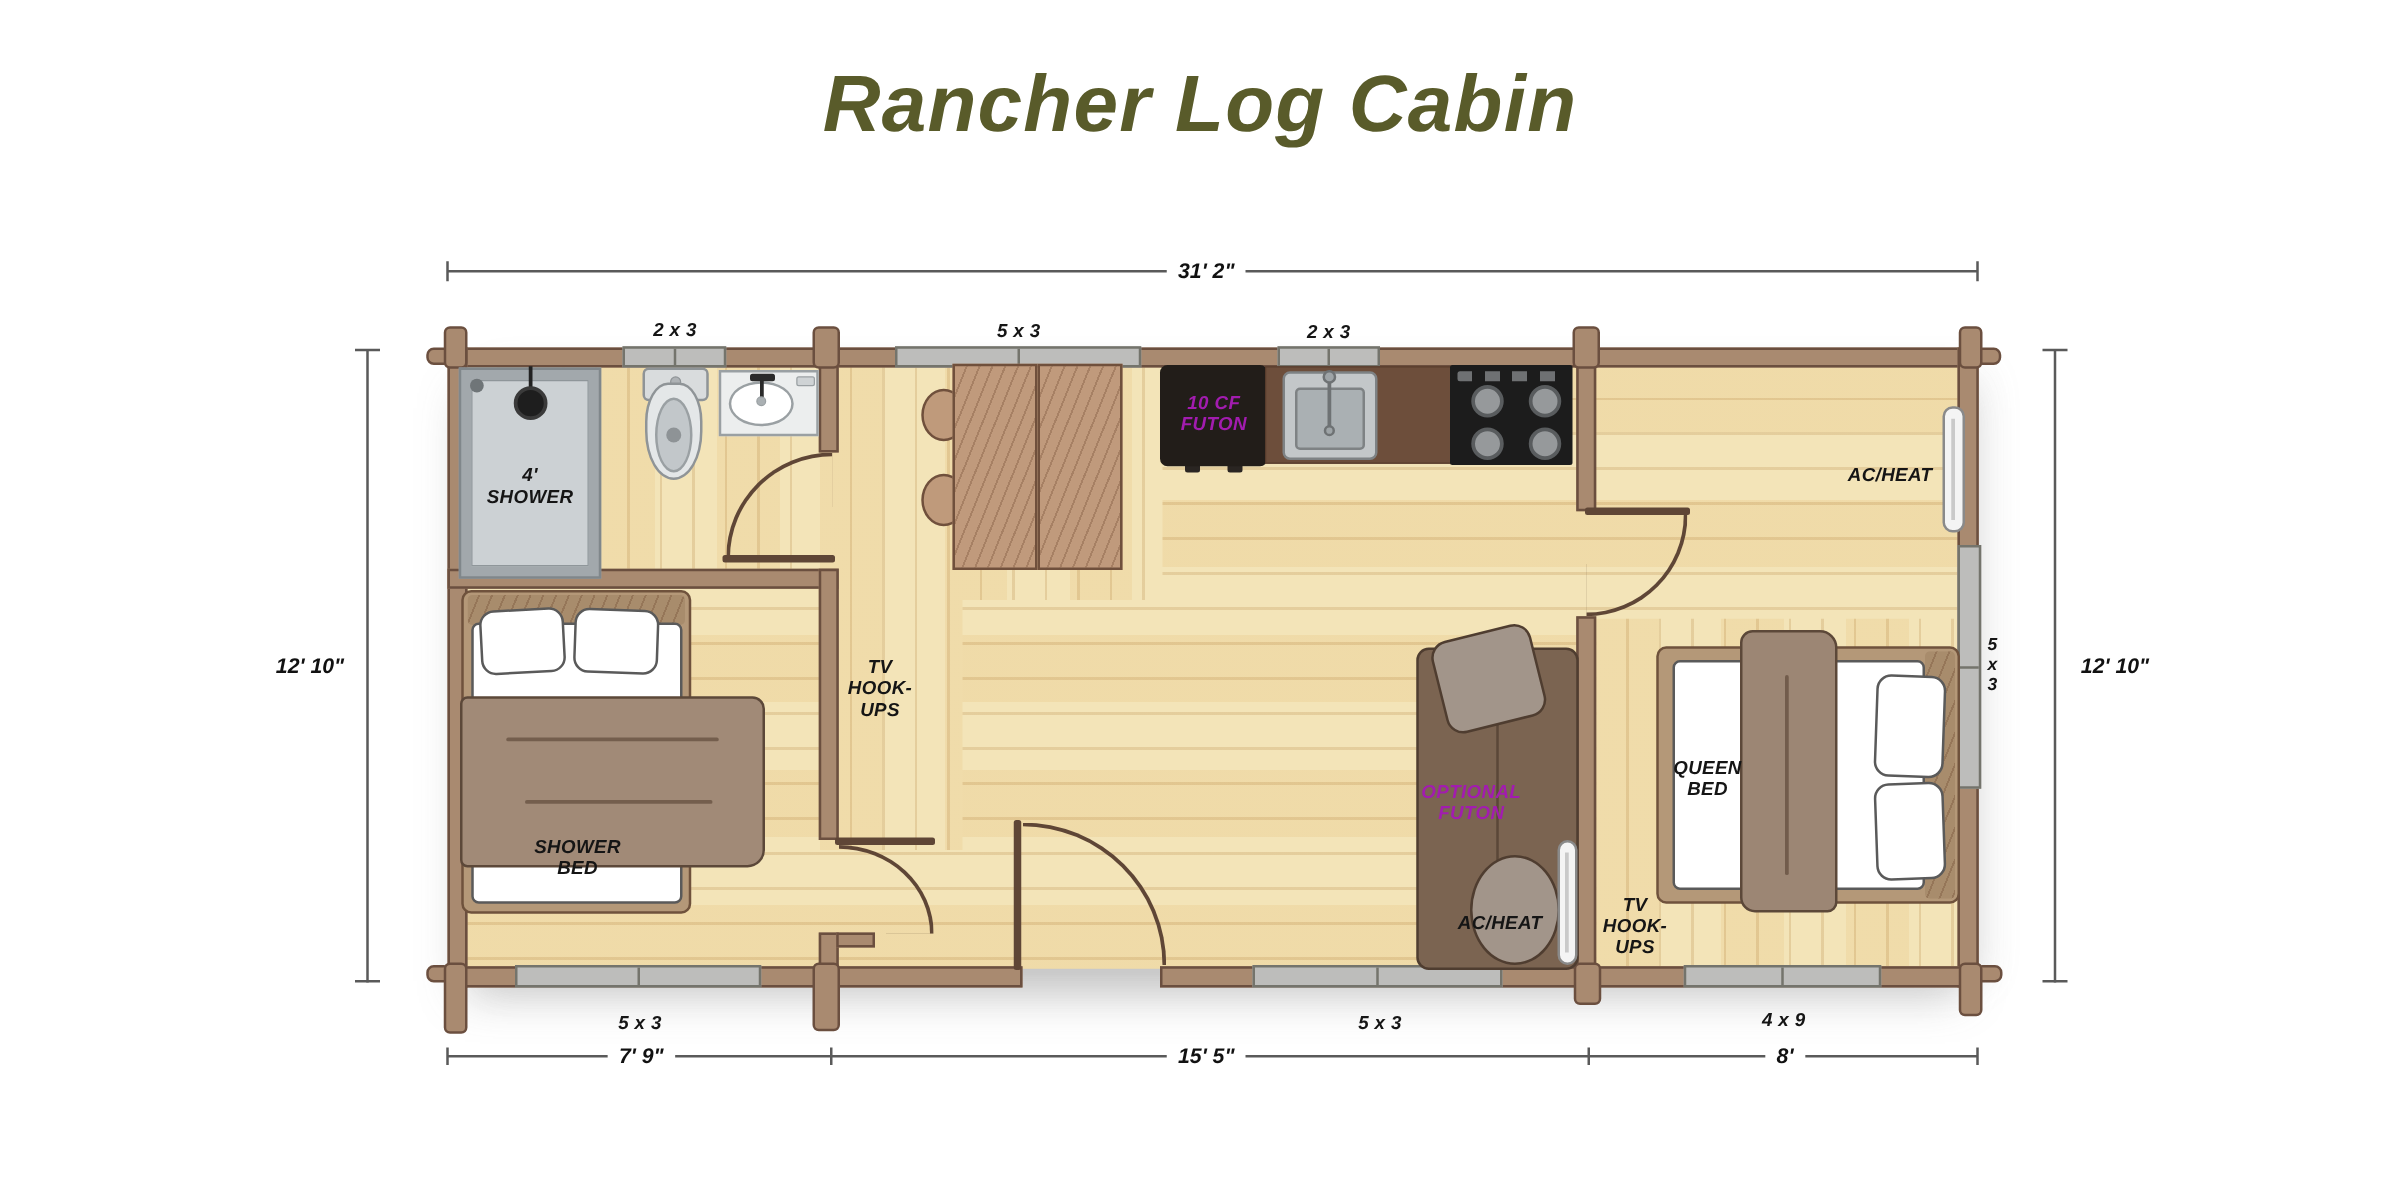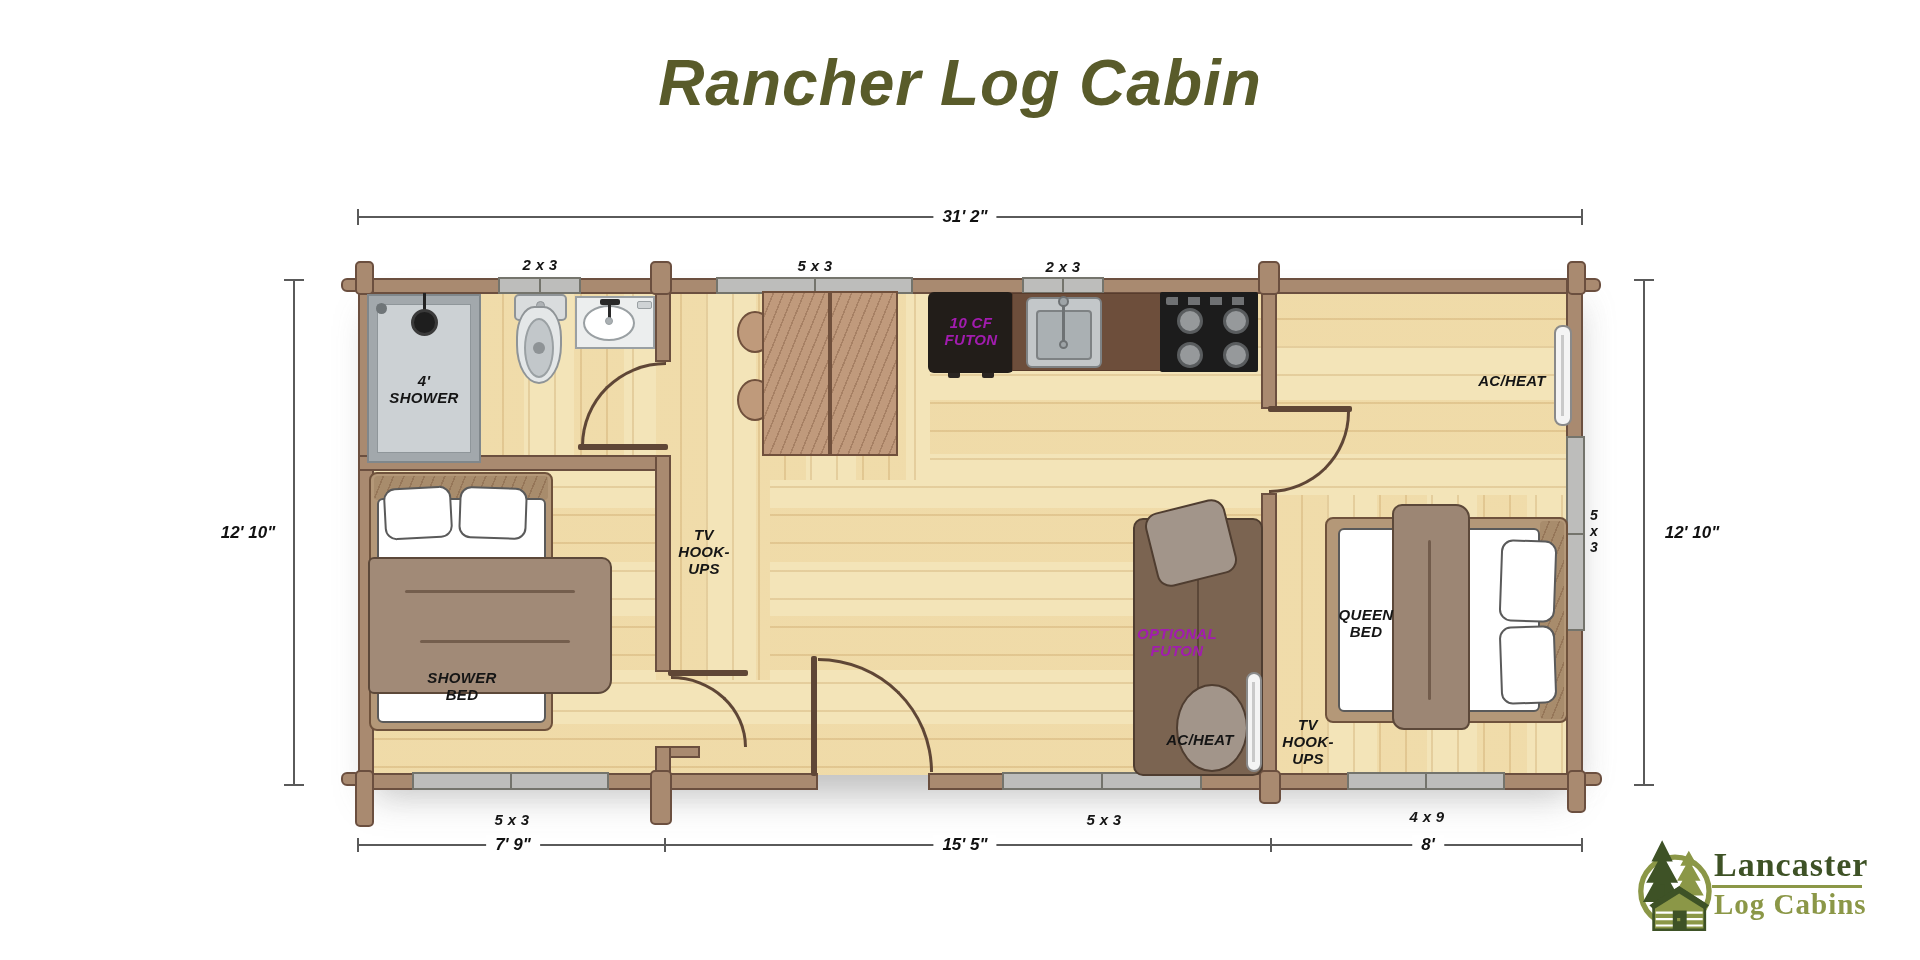--- a/index.html
+++ b/index.html
@@ -272,32 +272,14 @@
 
   <div class="dim" style="left:358px;top:844px;width:1224px;height:2px;"></div>
   <div class="dim" style="left:357px;top:838px;width:2px;height:14px;"></div>
   <div class="dim" style="left:664px;top:838px;width:2px;height:14px;"></div>
   <div class="dim" style="left:1270px;top:838px;width:2px;height:14px;"></div>
   <div class="dim" style="left:1581px;top:838px;width:2px;height:14px;"></div>
   <div class="dimlbl" style="left:513px;top:845px;">7' 9"</div>
   <div class="dimlbl" style="left:965px;top:845px;">15' 5"</div>
   <div class="dimlbl" style="left:1428px;top:845px;">8'</div>
 
-  <div id="logo">
-    <svg width="92" height="96" viewBox="0 0 86 90" style="position:absolute;left:0;top:0;">
-      <circle cx="42" cy="50" r="32" fill="none" stroke="#8b9747" stroke-width="5"></circle>
-      <path d="M55 12 L63 26 L58 26 L66 40 L61 40 L69 54 L41 54 L49 40 L44 40 L52 26 L47 26 Z" fill="#8b9747"></path>
-      <path d="M30 2 L40 22 L34 22 L45 42 L38 42 L48 60 L12 60 L22 42 L15 42 L26 22 L20 22 Z" fill="#3e5226"></path>
-      <rect x="28" y="44" width="4" height="14" fill="#3e5226"></rect>
-      <polygon points="22,62 46,47 70,62 70,86 22,86" fill="#8b9747" stroke="#3e5226" stroke-width="2.5"></polygon>
-      <polygon points="18,63 46,45 74,63 70,67 46,52 22,67" fill="#3e5226"></polygon>
-      <line x1="24" y1="70" x2="68" y2="70" stroke="#fff" stroke-width="2"></line>
-      <line x1="24" y1="76" x2="68" y2="76" stroke="#fff" stroke-width="2"></line>
-      <line x1="24" y1="82" x2="68" y2="82" stroke="#fff" stroke-width="2"></line>
-      <rect x="40" y="68" width="13" height="18" fill="#3e5226"></rect>
-      <rect x="44" y="75" width="3" height="3" fill="#8b9747"></rect>
-    </svg>
-    <div class="name">Lancaster</div>
-    <div class="rule"></div>
-    <div class="tag">Log Cabins</div>
-  </div>
 
 </div>
 
 </body></html>

